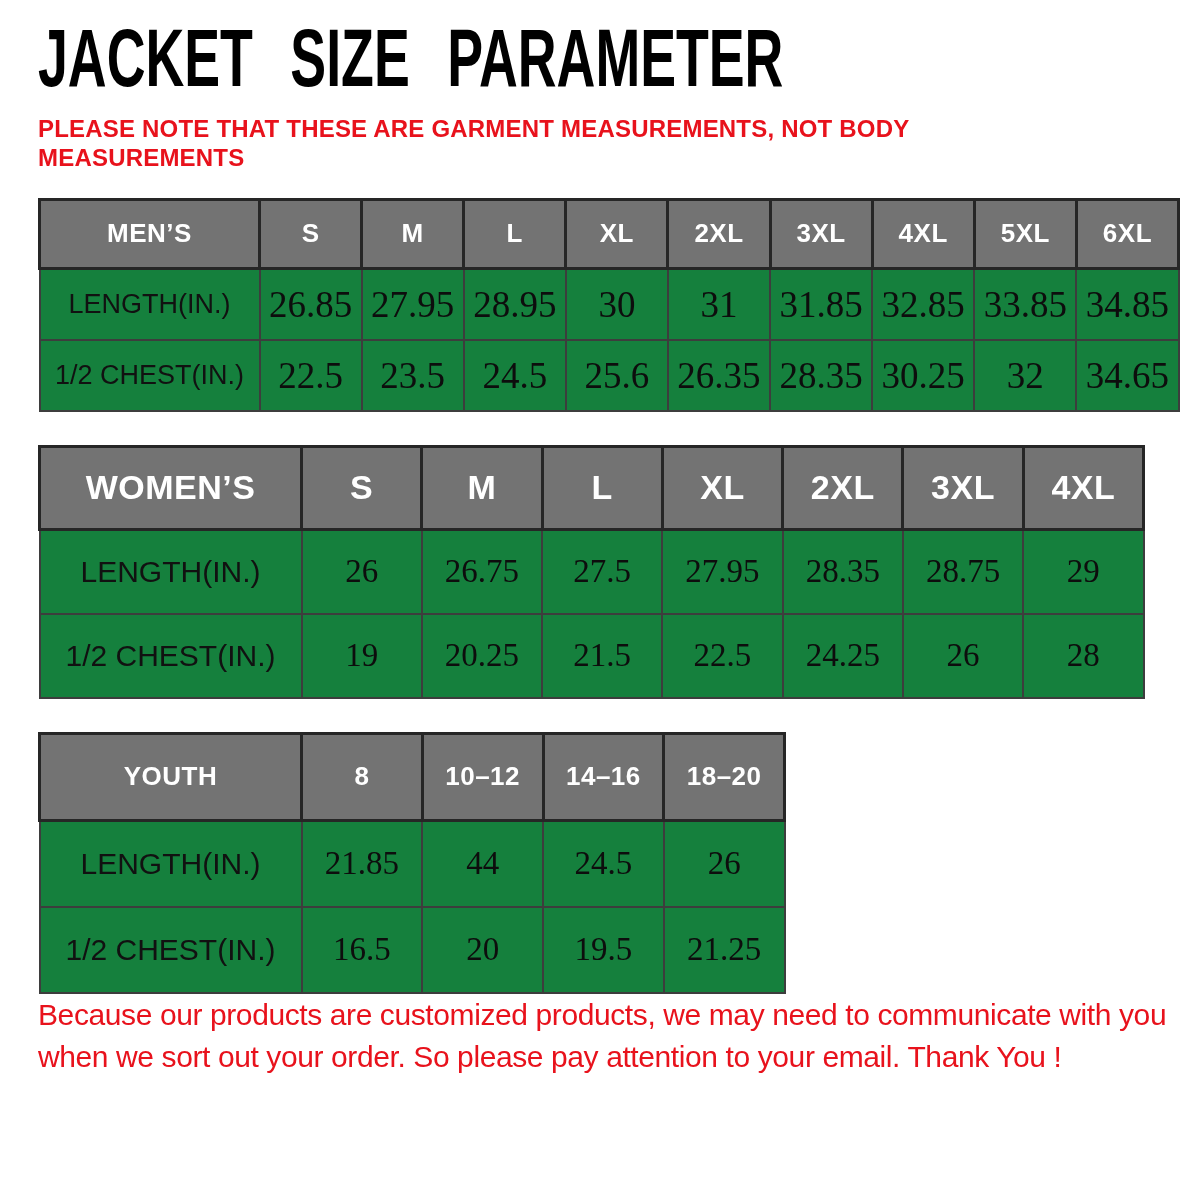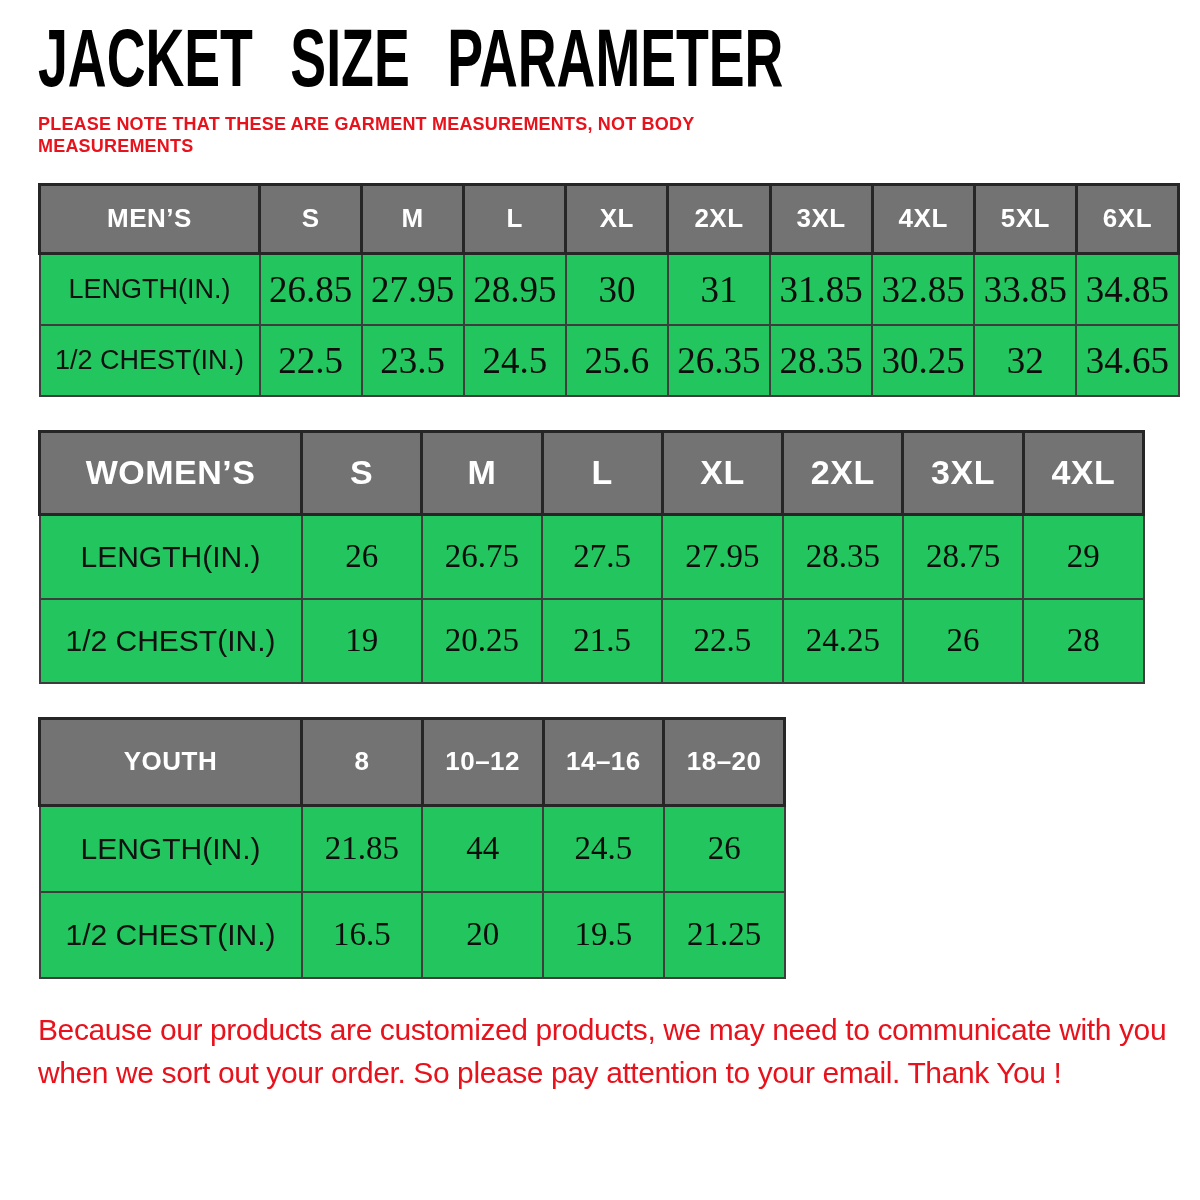--- a/index.html
+++ b/index.html
@@ -33,21 +33,21 @@
     transform: scaleX(0.655);
     transform-origin: left bottom;
     color: #000;
     height: 64px;
   }
 
   
   .note {
     margin-top: 24px;
     color: #e8121c;
-    font-size: 18px;
+    font-size: 24px;
     font-weight: 700;
     letter-spacing: 0.2px;
     line-height: 1.22;
   }
   .note .line { display: block; white-space: nowrap; }
 
   
   table.size-table {
     border-collapse: collapse;
     table-layout: fixed;
@@ -59,21 +59,21 @@
     padding: 0 4px;
     overflow: hidden;
   }
   table.size-table th {
     background: #737373;
     color: #ffffff;
     font-weight: 600;
     border: 3px solid #262626;
   }
   table.size-table td {
-    background: #22c55e;
+    background: #15803d;
     border: 2px solid #3d3d3d;
   }
   td.row-label {
     font-family: "Liberation Sans", sans-serif;
     color: #111;
     font-weight: 400;
   }
   td.num {
     font-family: "Liberation Serif", serif;
     color: #0d0d0d;
@@ -95,21 +95,20 @@
 
   
   table.youth { width: 748px; margin-top: 33px; }
   table.youth th { height: 84px; font-size: 26px; letter-spacing: 0.5px; }
   table.youth td { height: 84px; }
   table.youth td.row-label { font-size: 30px; }
   table.youth td.num { font-size: 33px; }
 
   
   .footer-paragraph {
-    margin-top: 30px;
     color: #e8121c;
     font-size: 30px;
     font-weight: 400;
     letter-spacing: -0.4px;
     line-height: 1.42;
   }
   .footer-paragraph .line { display: block; white-space: nowrap; }
   .footer-caps {
     margin-top: 30px;
     color: #e8121c;

